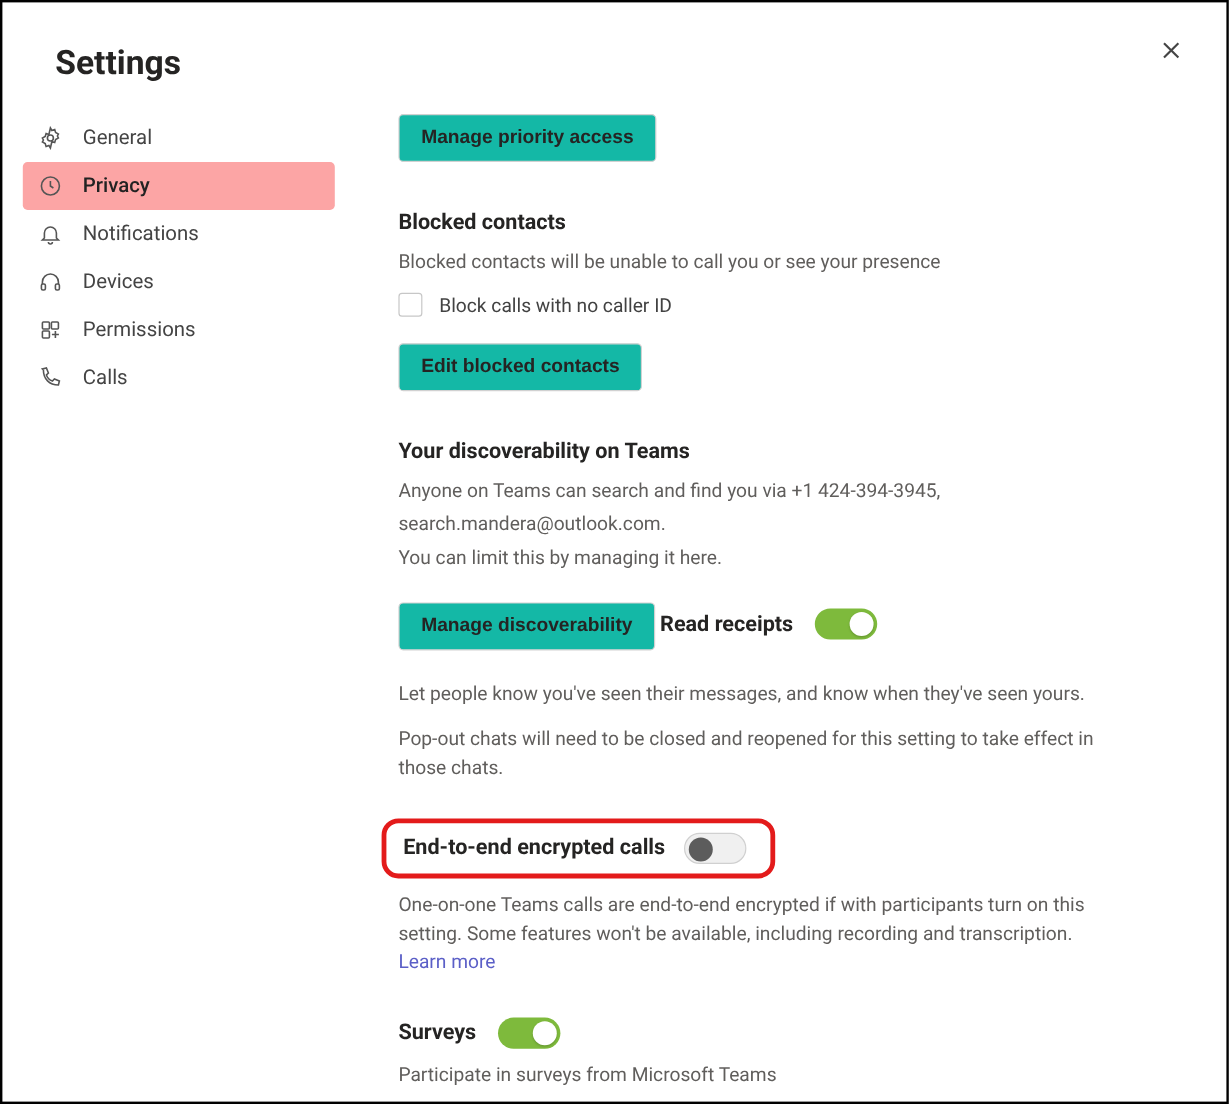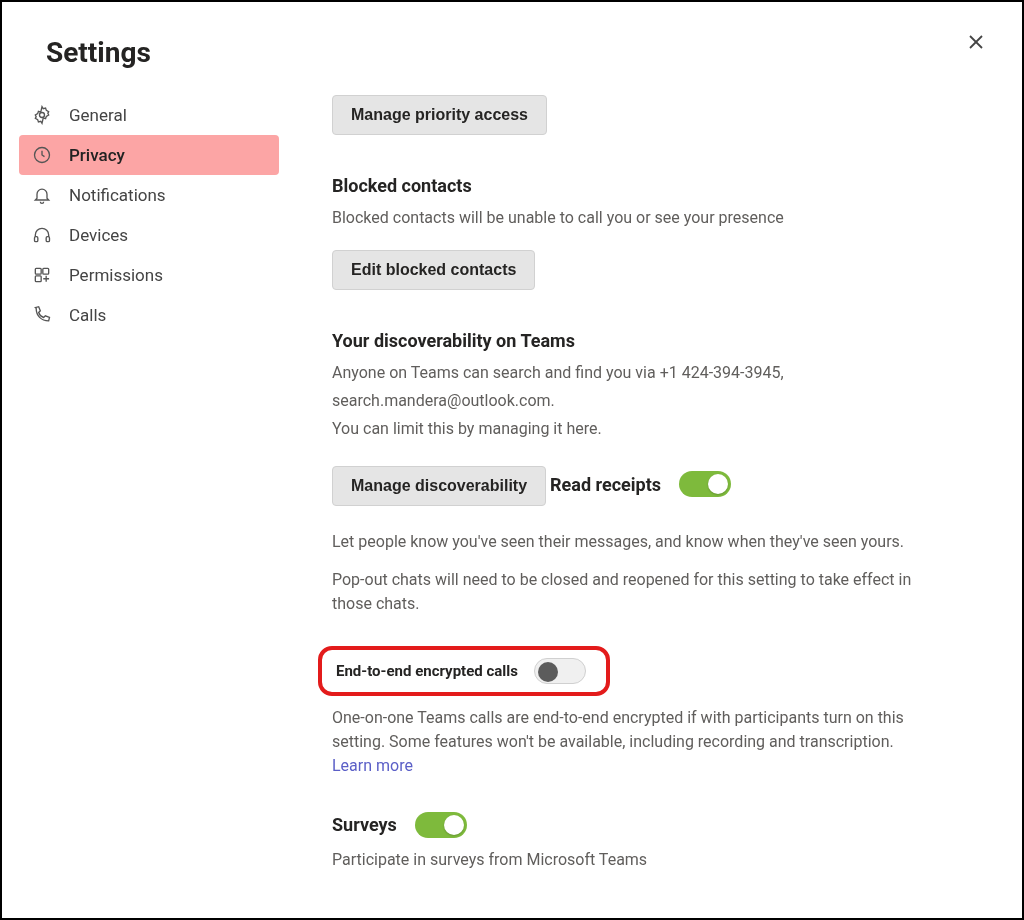--- a/index.html
+++ b/index.html
@@ -68,21 +68,21 @@
   }
   .nav-icon svg { stroke: #555; }
   .content {
     flex: 1;
     padding-right: 60px;
     padding-left: 30px;
   }
   .btn {
     display: inline-block;
     border: 1px solid #d1d1d1;
-    background: #e5e5e5;
+    background: #14b8a6;
     border-radius: 4px;
     padding: 10px 18px;
     font-size: 16px;
     font-weight: 600;
     color: #252423;
     cursor: pointer;
     margin-top: 6px;
     margin-bottom: 24px;
   }
   .section-title {
@@ -247,41 +247,45 @@
 
     </div>
 
     <div class="content">
 
       <button class="btn" style="margin-top:0">Manage priority access</button>
 
       <div class="section-title">Blocked contacts</div>
       <p class="section-text">Blocked contacts will be unable to call you or see your presence</p>
 
+      <div class="chk">
+        <span class="chk-box"></span>
+        <span class="chk-label">Block calls with no caller ID</span>
+      </div>
 
       <button class="btn">Edit blocked contacts</button>
 
       <div class="section-title">Your discoverability on Teams</div>
       <p class="section-text" style="margin-bottom:4px">Anyone on Teams can search and find you via +1 424-394-3945,</p>
       <p class="section-text" style="margin:0 0 4px 0">search.mandera@outlook.com.</p>
       <p class="section-text">You can limit this by managing it here.</p>
 
       <button class="btn">Manage discoverability</button>
 
       <div class="section-title inline">
         <span>Read receipts</span>
         <span class="toggle on">
             <span class="knob"></span>
           </span>
       </div>
       <p class="section-text">Let people know you've seen their messages, and know when they've seen yours.</p>
       <p class="section-text">Pop-out chats will need to be closed and reopened for this setting to take effect in those chats.</p>
 
       <div class="highlight">
-        <span style="font-size:15px;font-weight:700">End-to-end encrypted calls</span>
+        <span style="font-size:18px;font-weight:700">End-to-end encrypted calls</span>
         <span class="toggle off">
             <span class="knob"></span>
           </span>
       </div>
       <p class="section-text">
         <span>One-on-one Teams calls are end-to-end encrypted if with participants turn on this setting. Some features won't be available, including recording and transcription. </span><span class="link">Learn more</span>
       </p>
 
       <div class="section-title inline" style="margin-top:20px">
         <span>Surveys</span>

